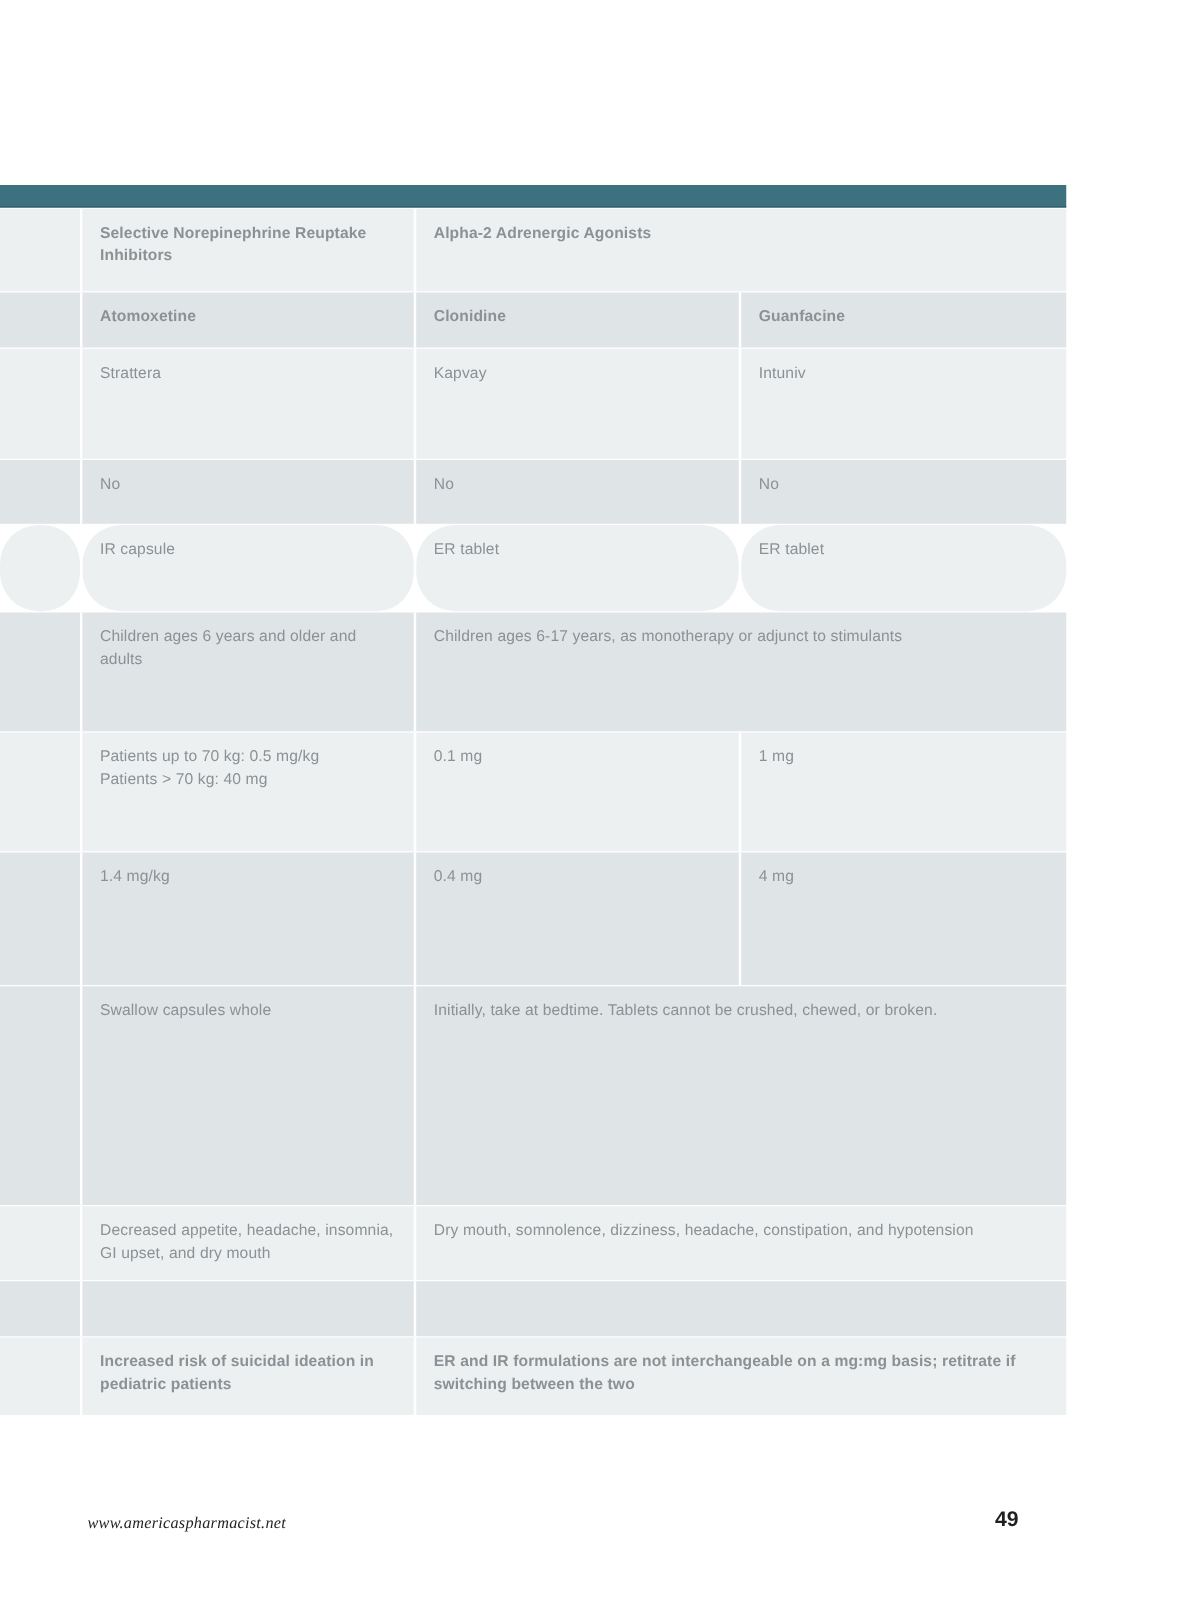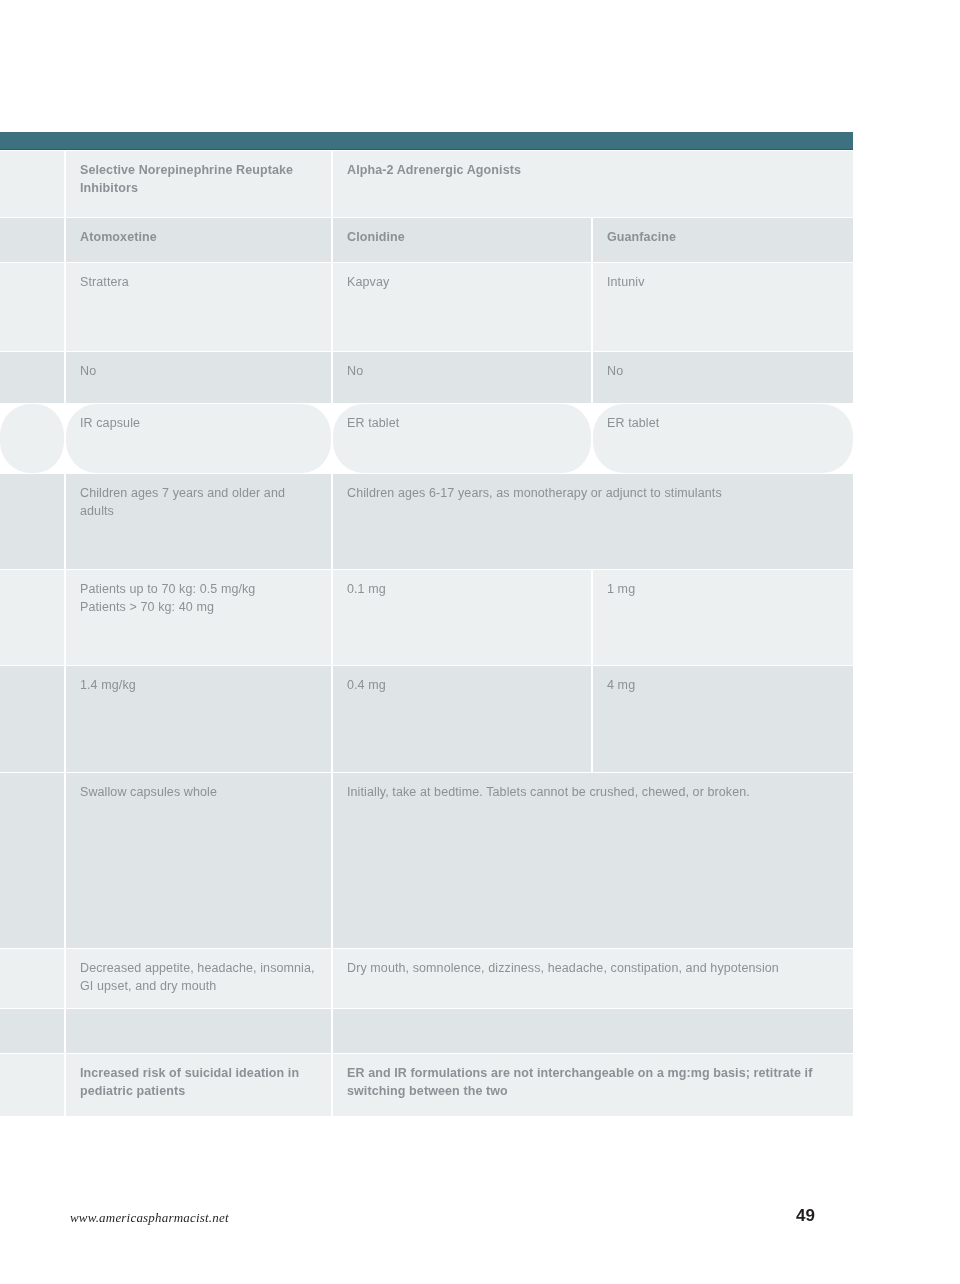--- a/index.html
+++ b/index.html
@@ -19,21 +19,21 @@
     position: relative;
     width: 960px;
     height: 1284px;
     background: #ffffff;
   }
 
   
   .table-wrap {
     position: absolute;
     left: 0;
-    top: 132px;
+    top: 148px;
     width: 694px;
   }
 
   .top-bar {
     height: 17px;
     background: #3e7180;
     border-bottom: 1px solid #2e5b68;
     width: 853px;
   }
 
@@ -170,21 +170,21 @@
 
         <tr class="row-light">
           <td class="gutter-cell h-form"></td>
           <td class="h-form">IR capsule</td>
           <td class="h-form">ER tablet</td>
           <td class="h-form">ER tablet</td>
         </tr>
 
         <tr class="row-dark">
           <td class="gutter-cell h-indic"></td>
-          <td class="h-indic">Children ages 7 years and older and adults</td>
+          <td class="h-indic">Children ages 6 years and older and adults</td>
           <td class="h-indic" colspan="2">Children ages 6-17 years, as monotherapy or adjunct to stimulants</td>
         </tr>
 
         <tr class="row-light">
           <td class="gutter-cell h-start"></td>
           <td class="h-start">
             <div>Patients up to 70 kg: 0.5 mg/kg</div>
             <div>Patients &gt; 70 kg: 40 mg</div>
           </td>
           <td class="h-start">0.1 mg</td>

